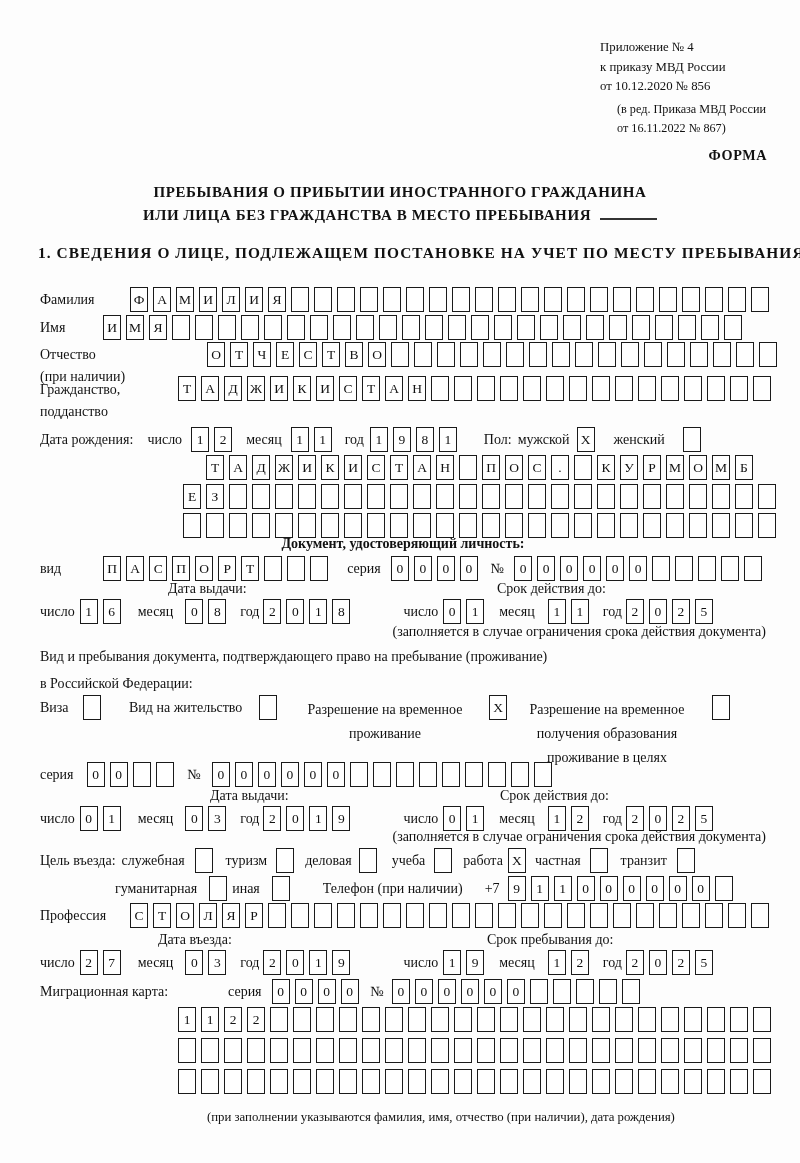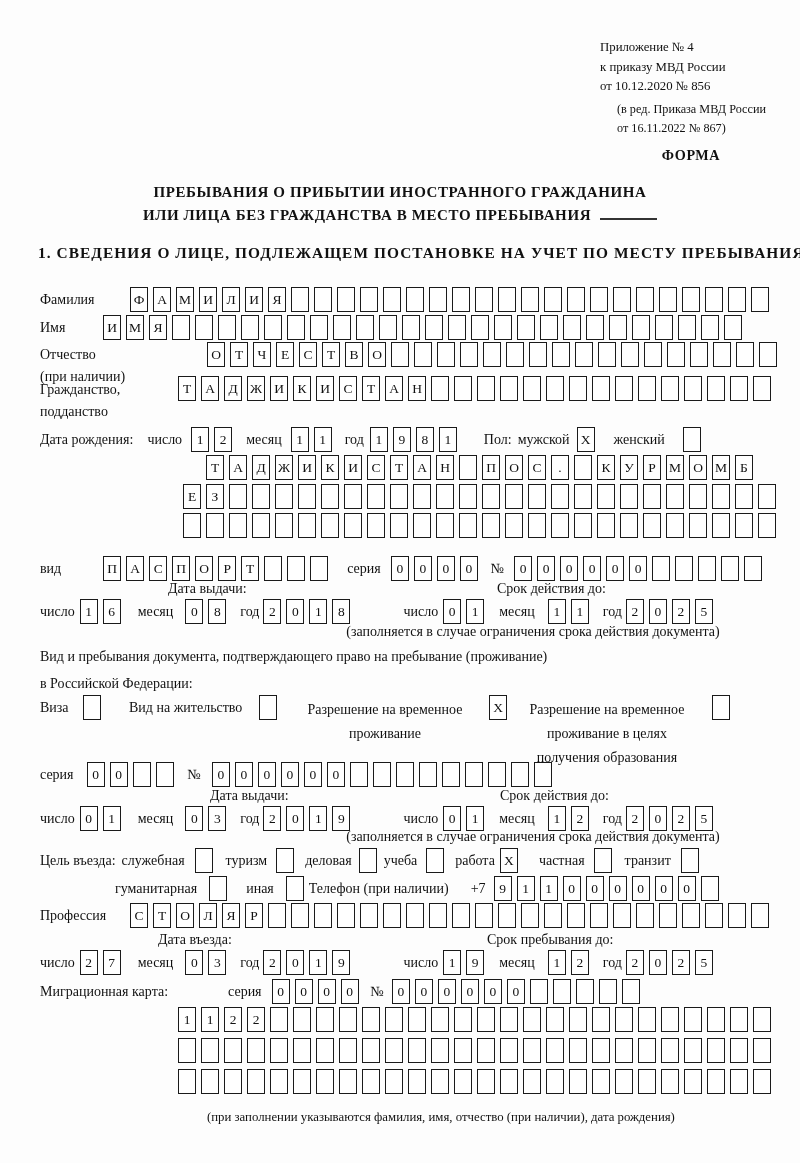--- a/index.html
+++ b/index.html
@@ -7,21 +7,21 @@
         font-family:"Liberation Serif","DejaVu Serif",serif;color:#111;font-size:14px;overflow:hidden}
   .abs{position:absolute;white-space:nowrap}
   .row{position:absolute;display:flex;align-items:center;white-space:nowrap}
   .cells{display:inline-flex}
   .cell{flex:0 0 auto;width:18px;height:25px;border:1.7px solid #1a1a1a;box-sizing:border-box;
         margin-right:5px;display:inline-flex;align-items:center;justify-content:center;
         font-size:13.5px;background:#fff}
   .b{font-weight:bold}
   .sm{font-size:14px}
   .ctr{text-align:center}
-  .rt{text-align:center}
+  .rt{text-align:right}
   .u-line{display:inline-block;width:57px;height:13px;border-bottom:2.2px solid #333;margin-left:9px}
   .lbl2 div{line-height:21.5px}
   .lh23 div{line-height:23.2px}
 </style>
 </head>
 <body>
 
 <div class="page">
 
   <div class="abs" style="left:600px;top:38px;font-size:12.8px;line-height:19.5px">
@@ -291,20 +291,21 @@
         <span class="cell"></span>
         <span class="cell"></span>
         <span class="cell"></span>
         <span class="cell"></span>
         <span class="cell"></span>
         <span class="cell"></span>
         <span class="cell"></span>
       </span>
   </div>
 
+  <div class="abs b ctr" style="left:40px;top:536px;width:726px">Документ, удостоверяющий личность:</div>
 
   <div class="row" style="left:40px;top:556px">
     <span>вид</span>
     <span class="cells" style="margin-left:42px">
         <span class="cell">П</span>
         <span class="cell">А</span>
         <span class="cell">С</span>
         <span class="cell">П</span>
         <span class="cell">О</span>
         <span class="cell">Р</span>
@@ -394,22 +395,22 @@
   </div>
   <div class="abs ctr" style="left:295px;top:698px;width:180px;line-height:24px;white-space:normal">
     <div>Разрешение на временное</div>
     <div>проживание</div>
   </div>
   <span class="cells abs" style="left:489px;top:695px">
       <span class="cell">X</span>
     </span>
   <div class="abs ctr" style="left:513px;top:698px;width:188px;line-height:24px;white-space:normal">
     <div>Разрешение на временное</div>
+    <div>получения образования</div>
     <div>проживание в целях</div>
-    <div>получения образования</div>
   </div>
   <span class="cells abs" style="left:712px;top:695px">
       <span class="cell"></span>
     </span>
 
   <div class="row" style="left:40px;top:762px">
     <span>серия</span>
     <span class="cells" style="margin-left:13px">
         <span class="cell">0</span>
         <span class="cell">0</span>
@@ -484,48 +485,48 @@
         <span class="cell"></span>
       </span>
     <span style="margin-left:8px">туризм</span>
     <span class="cells" style="margin-left:9px">
         <span class="cell"></span>
       </span>
     <span style="margin-left:6px">деловая</span>
     <span class="cells" style="margin-left:7px">
         <span class="cell"></span>
       </span>
-    <span style="margin-left:2px">учеба</span>
+    <span style="margin-left:10px">учеба</span>
     <span class="cells" style="margin-left:9px">
         <span class="cell"></span>
       </span>
     <span style="margin-left:6px">работа</span>
     <span class="cells" style="margin-left:5px">
         <span class="cell">X</span>
       </span>
-    <span style="margin-left:16px">частная</span>
+    <span style="margin-left:4px">частная</span>
     <span class="cells" style="margin-left:9px">
         <span class="cell"></span>
       </span>
     <span style="margin-left:8px">транзит</span>
     <span class="cells" style="margin-left:10px">
         <span class="cell"></span>
       </span>
   </div>
 
   <div class="row" style="left:115px;top:876px">
     <span>гуманитарная</span>
     <span class="cells" style="margin-left:12px">
         <span class="cell"></span>
       </span>
-    <span style="margin-left:14px">иная</span>
+    <span style="margin-left:0">иная</span>
     <span class="cells" style="margin-left:12px">
         <span class="cell"></span>
       </span>
-    <span style="">Телефон (при наличии)</span>
+    <span style="margin-left:28px">Телефон (при наличии)</span>
     <span style="margin-left:22px">+7</span>
     <span class="cells" style="margin-left:8px">
         <span class="cell">9</span>
         <span class="cell">1</span>
         <span class="cell">1</span>
         <span class="cell">0</span>
         <span class="cell">0</span>
         <span class="cell">0</span>
         <span class="cell">0</span>
         <span class="cell">0</span>

